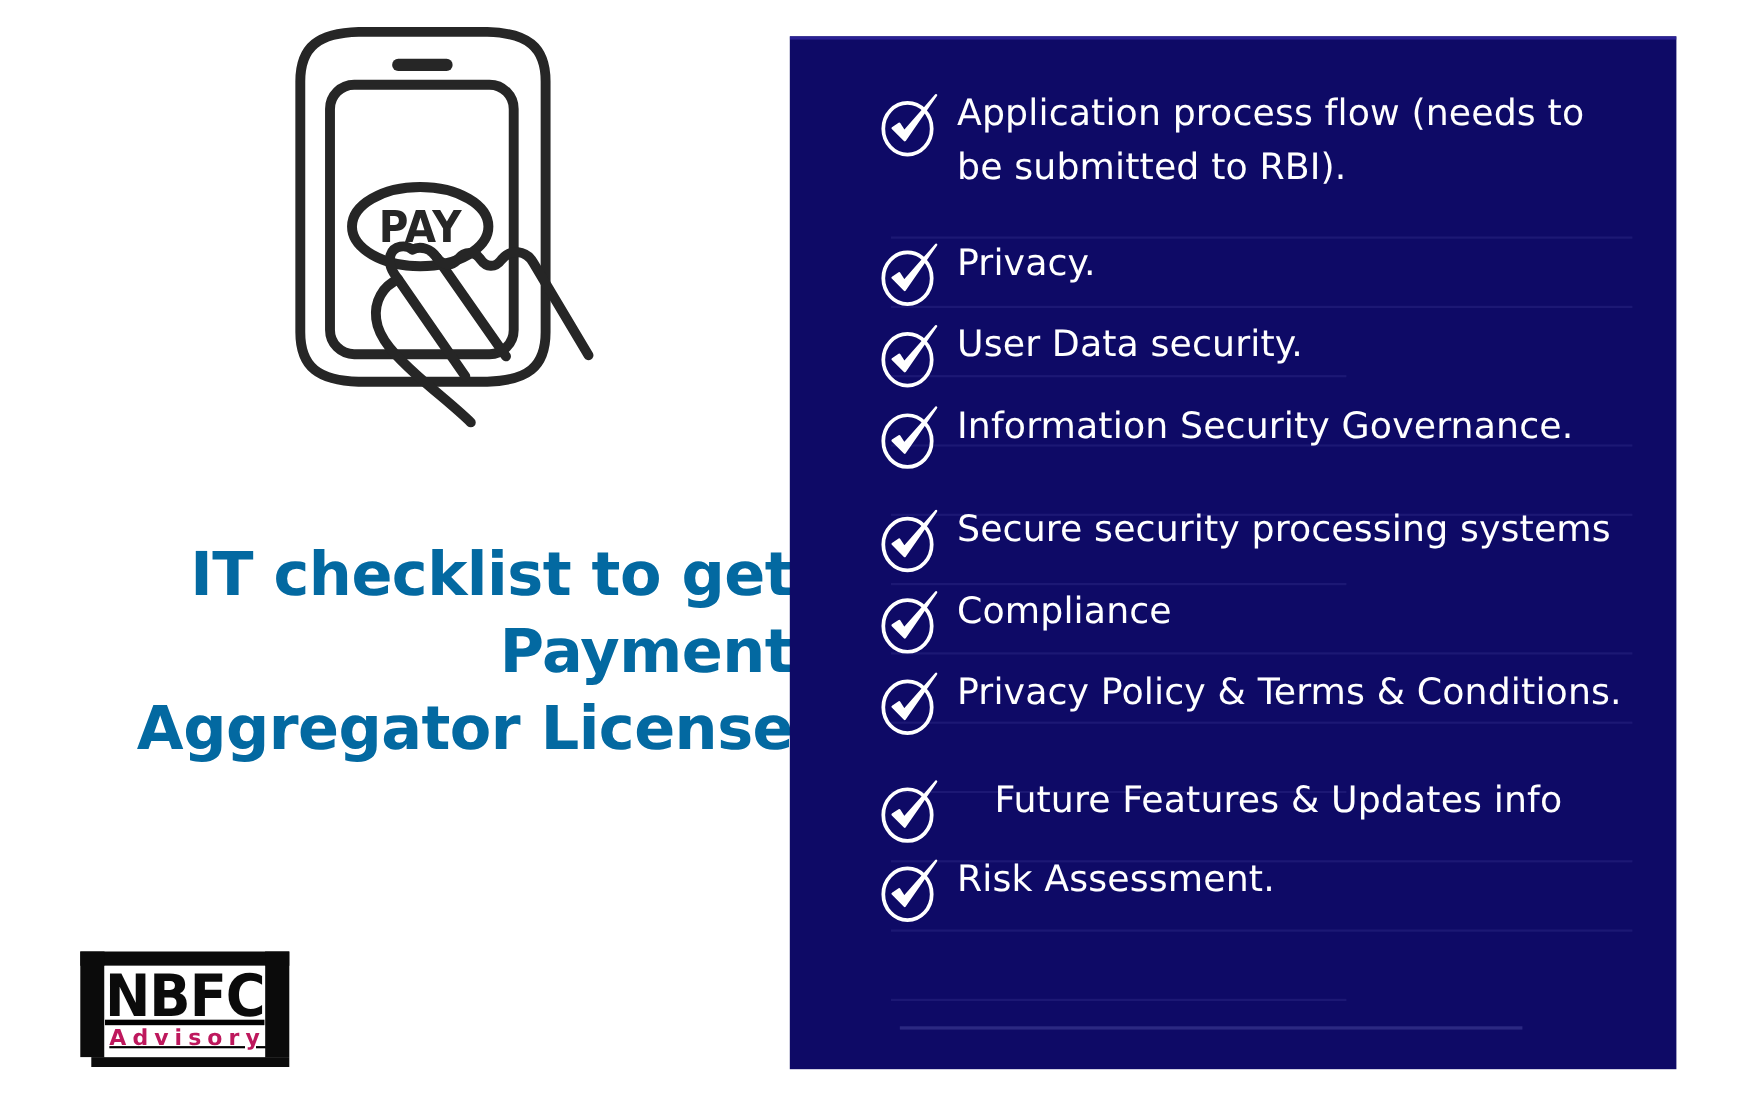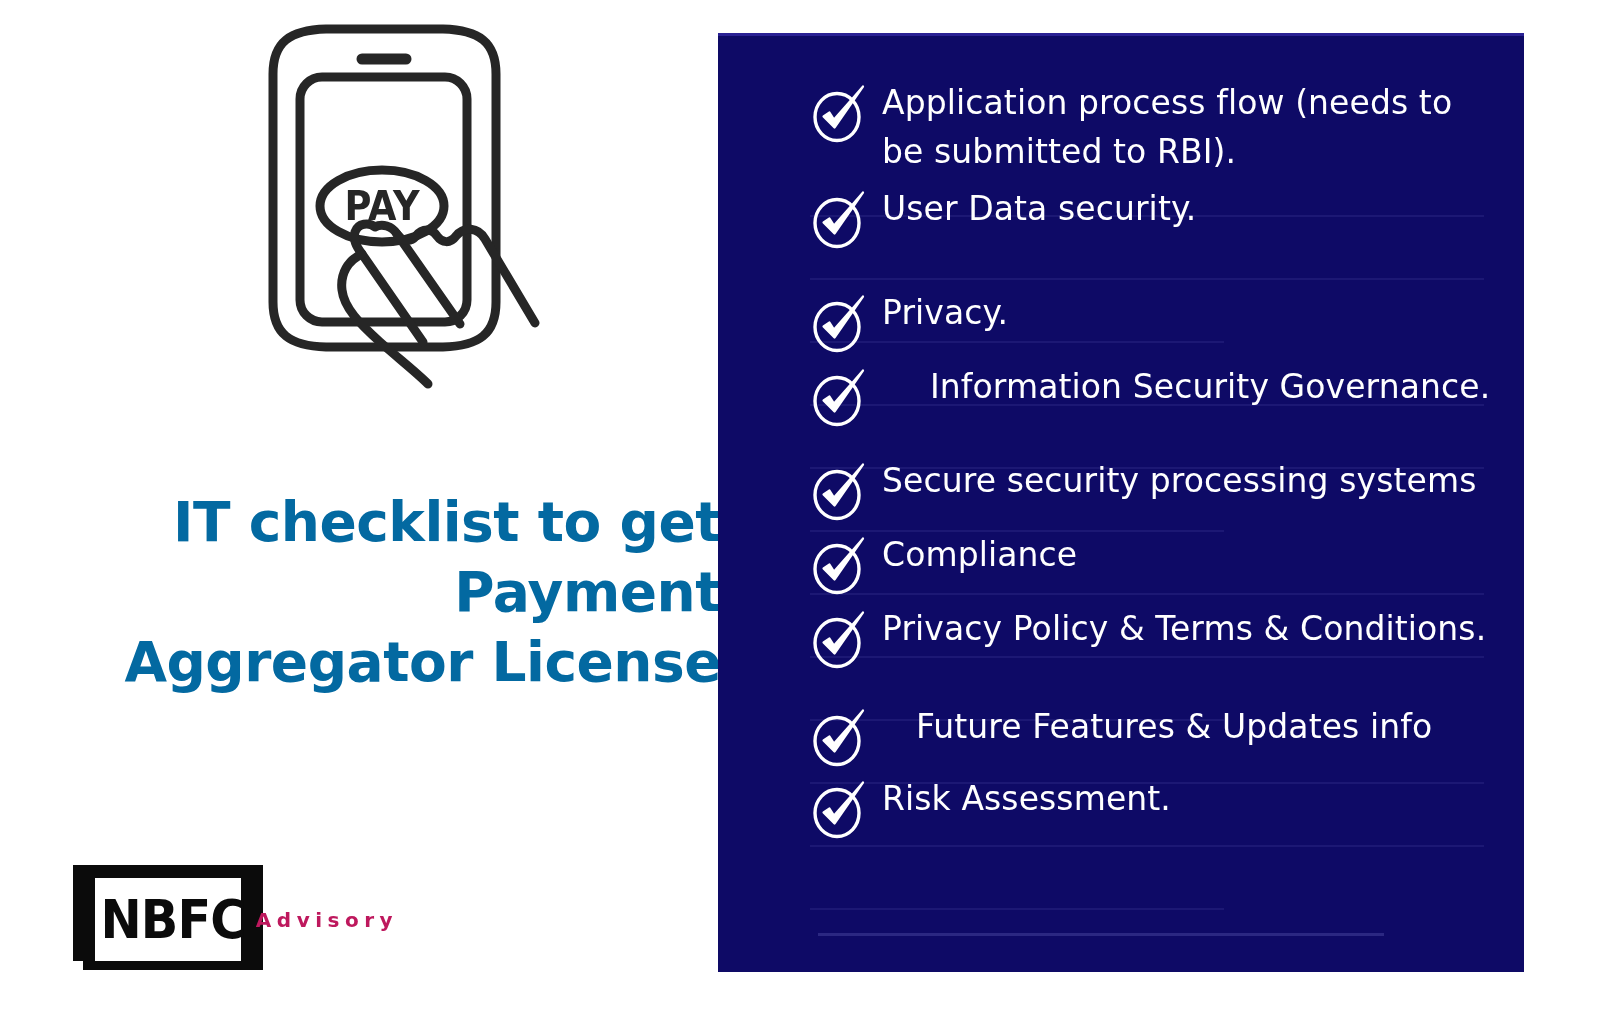--- a/index.html
+++ b/index.html
@@ -64,23 +64,24 @@
     position:absolute; left:168px; top:10px;
     width:22px; height:96px; background:#0b0b0b;
   }
   .logo-bar-bottom {
     position:absolute; left:10px; top:106px;
     width:180px; height:9px; background:#0b0b0b;
   }
   .logo-inner {
     position:absolute; left:22px; top:23px;
     width:146px; height:83px; background:#ffffff;
-    display:flex; flex-direction:row;
+    display:flex; flex-direction:column;
     align-items:center; justify-content:flex-start;
     padding-top:1px;
+    text-decoration:underline;
   }
   .logo-nbfc {
     font-family:"DejaVu Sans", sans-serif;
     font-weight:bold;
     font-size:53px;
     line-height:56px;
     color:#0b0b0b;
     letter-spacing:-1px;
     transform:scaleX(0.93);
   }
@@ -117,21 +118,21 @@
   }
   .rule.short { right:300px; }
   .rule.footer {
     left:100px; right:140px;
     height:3px;
     background:rgba(150,150,230,0.22);
   }
 
   #checklist {
     position:absolute;
-    left:18px; top:0;
+    left:6px; top:0;
     width:100%;
     padding:45px 0 0 0;
   }
   .check-item {
     position:relative;
     display:flex;
     align-items:flex-start;
     padding-left:72px;
     padding-right:28px;
   }
@@ -253,51 +254,51 @@
                L 26.5 45.5
                L 55 4.5
                L 45 16
                L 26 37.5
                L 21.5 30.5
                Z" fill="#ffffff" stroke="#ffffff" stroke-width="2.2" stroke-linejoin="round"></path>
     </svg>
           </span>
           <span class="check-label">Application process flow (needs to be submitted to RBI).</span>
         </div>
+        <div class="check-item" style="margin-top: 38px;">
+          <span class="check-icon">
+    <svg viewBox="0 0 62 62" xmlns="http://www.w3.org/2000/svg">
+      <ellipse cx="29" cy="35" rx="22" ry="23.5" fill="none" stroke="#ffffff" stroke-width="3.4"></ellipse>
+      <path d="M 15.5 34.5
+               L 26.5 45.5
+               L 55 4.5
+               L 45 16
+               L 26 37.5
+               L 21.5 30.5
+               Z" fill="#ffffff" stroke="#ffffff" stroke-width="2.2" stroke-linejoin="round"></path>
+    </svg>
+          </span>
+          <span class="check-label">Privacy.</span>
+        </div>
         <div class="check-item" style="margin-top: 8px;">
           <span class="check-icon">
     <svg viewBox="0 0 62 62" xmlns="http://www.w3.org/2000/svg">
       <ellipse cx="29" cy="35" rx="22" ry="23.5" fill="none" stroke="#ffffff" stroke-width="3.4"></ellipse>
       <path d="M 15.5 34.5
                L 26.5 45.5
                L 55 4.5
                L 45 16
                L 26 37.5
                L 21.5 30.5
                Z" fill="#ffffff" stroke="#ffffff" stroke-width="2.2" stroke-linejoin="round"></path>
     </svg>
           </span>
           <span class="check-label">User Data security.</span>
         </div>
-        <div class="check-item" style="margin-top: 38px;">
-          <span class="check-icon">
-    <svg viewBox="0 0 62 62" xmlns="http://www.w3.org/2000/svg">
-      <ellipse cx="29" cy="35" rx="22" ry="23.5" fill="none" stroke="#ffffff" stroke-width="3.4"></ellipse>
-      <path d="M 15.5 34.5
-               L 26.5 45.5
-               L 55 4.5
-               L 45 16
-               L 26 37.5
-               L 21.5 30.5
-               Z" fill="#ffffff" stroke="#ffffff" stroke-width="2.2" stroke-linejoin="round"></path>
-    </svg>
-          </span>
-          <span class="check-label">Privacy.</span>
-        </div>
-        <div class="check-item" style="margin-top: 8px; gap: 48px;">
+        <div class="check-item" style="margin-top: 8px;">
           <span class="check-icon">
     <svg viewBox="0 0 62 62" xmlns="http://www.w3.org/2000/svg">
       <ellipse cx="29" cy="35" rx="22" ry="23.5" fill="none" stroke="#ffffff" stroke-width="3.4"></ellipse>
       <path d="M 15.5 34.5
                L 26.5 45.5
                L 55 4.5
                L 45 16
                L 26 37.5
                L 21.5 30.5
                Z" fill="#ffffff" stroke="#ffffff" stroke-width="2.2" stroke-linejoin="round"></path>

